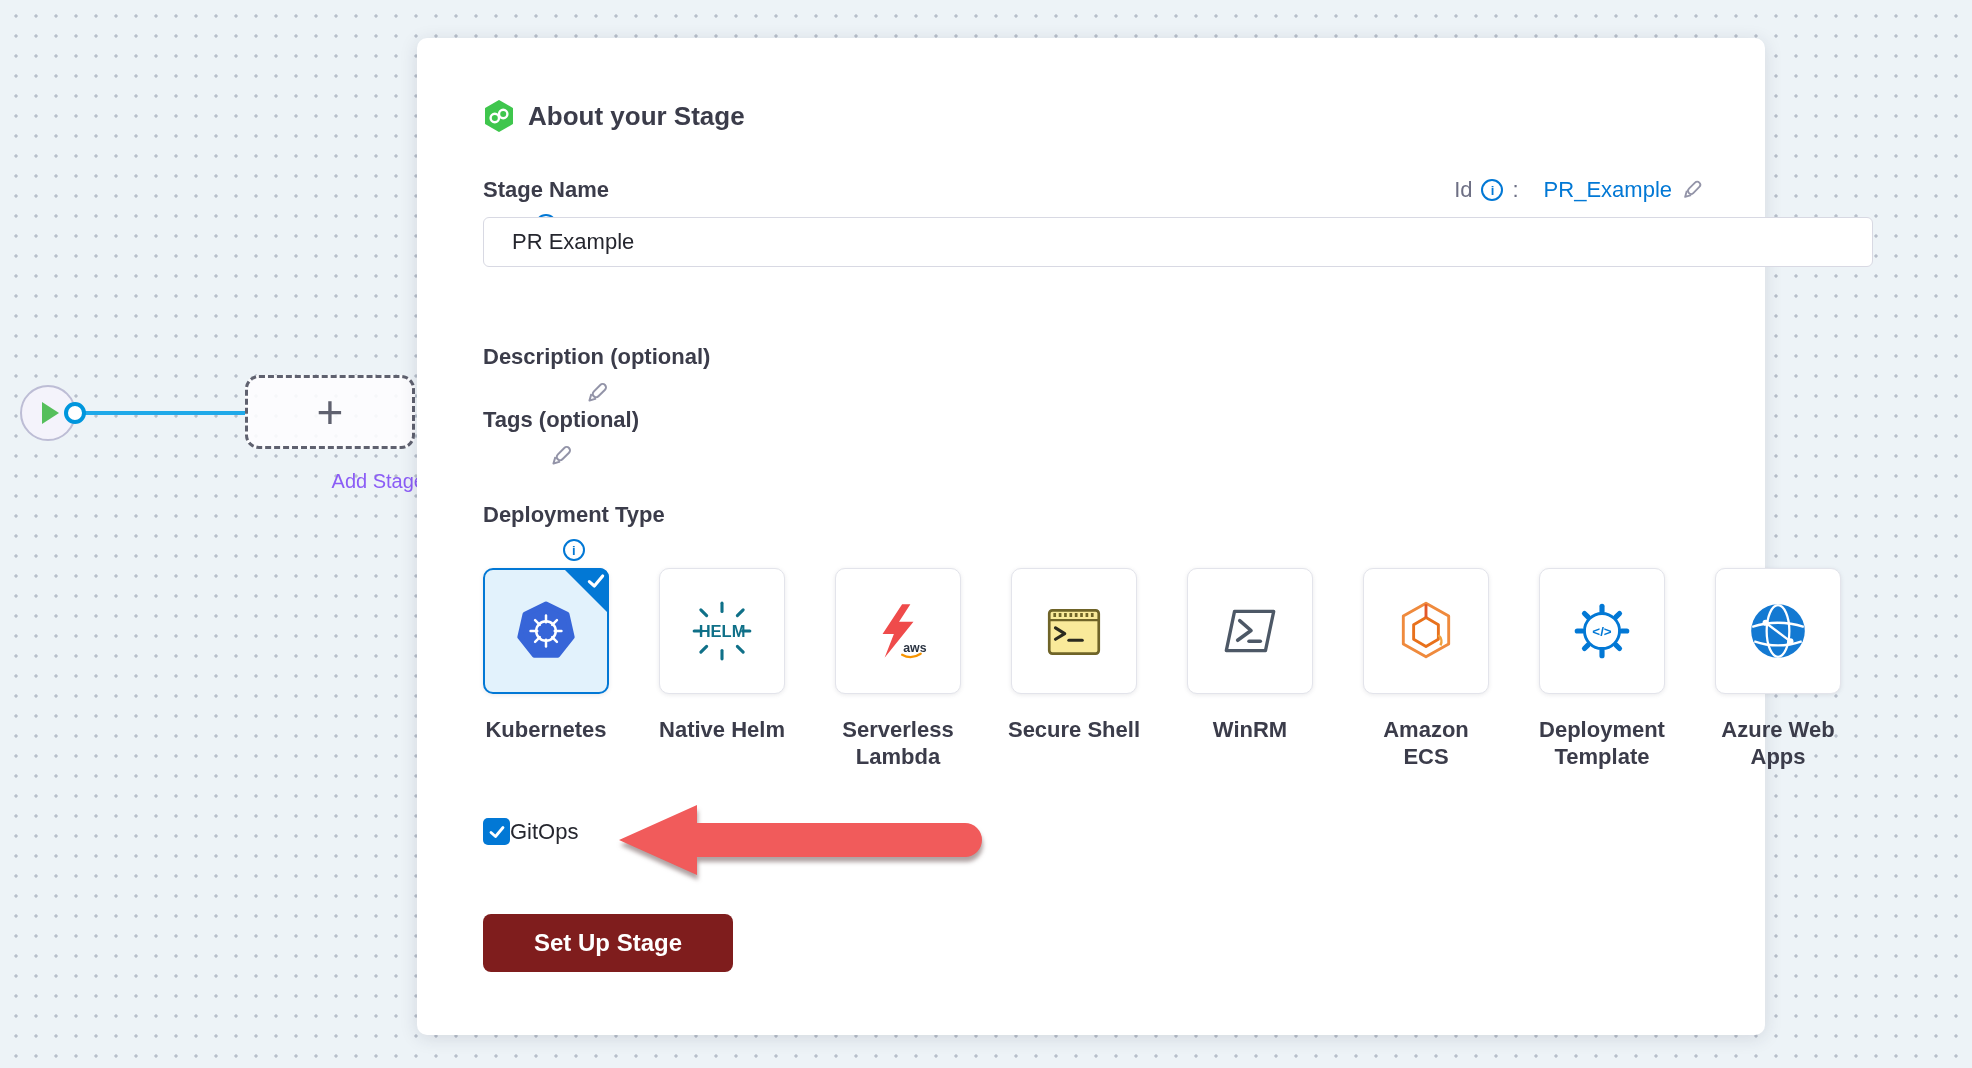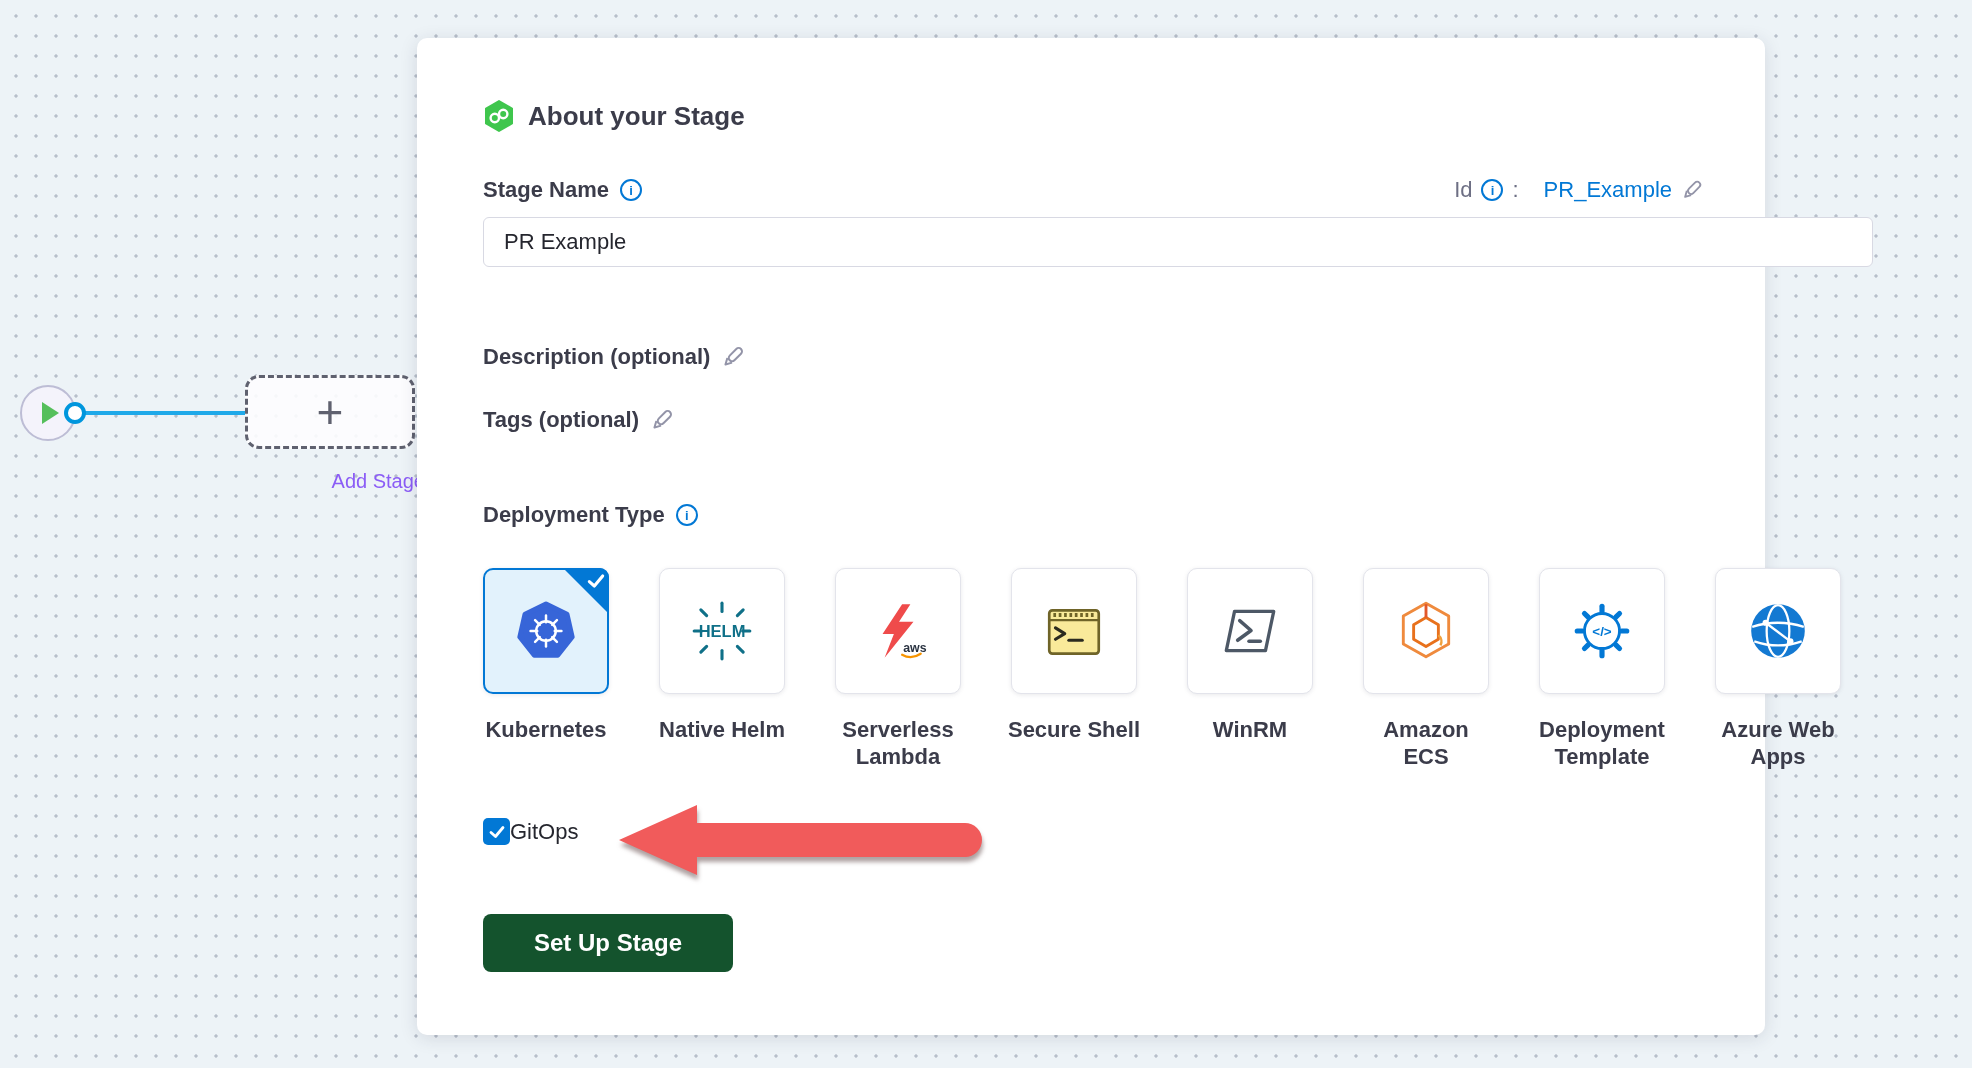--- a/index.html
+++ b/index.html
@@ -30,39 +30,39 @@
     text-align:right; font-size:20px; color:#8b5cf6; }
 
   
   .panel{ position:absolute; left:417px; top:38px; width:1348px; height:997px;
     background:#fff; border-radius:10px; box-shadow:0 3px 18px rgba(35,40,60,.13); }
 
   .header-row{ position:absolute; left:66px; top:62px; display:flex; align-items:center; gap:13px; }
   .header-title{ font-size:26px; font-weight:700; color:#3b3c4a; }
 
   .label-row{ position:absolute; display:flex; align-items:center; gap:11px;
-    font-size:22px; font-weight:600; color:#3b3c4a; }
+    font-size:22px; font-weight:600; color:#3b3c4a;flex-direction:column; }
   .row-stage-name{ left:66px; top:139px; }
   .row-description{ left:66px; top:306px; }
   .row-tags{ left:66px; top:369px; }
   .row-deploy{ left:66px; top:464px; }
 
   .info-icon{ width:22px; height:22px; border:2px solid #0278d5; border-radius:50%;
     color:#0278d5; font-size:13px; font-weight:700;
     display:inline-flex; align-items:center; justify-content:center; cursor:pointer; }
   .info-icon::after{ content:"i"; }
 
   .id-row{ position:absolute; right:62px; top:139px; display:flex; align-items:center;
     gap:9px; font-size:22px; color:#6d6f84; }
   .id-value{ color:#0278d5;margin-left:16px; }
   .pencil{ cursor:pointer; }
 
   .name-input{ position:absolute; left:66px; top:179px; width:1390px; height:50px;
     border:1.5px solid #d8d9e3; border-radius:6px; background:#fff;
-    font-size:22px; color:#25262e; padding:0 20px; font-family:"Liberation Sans", sans-serif; }
+    font-size:22px; color:#25262e; padding:0 28px; font-family:"Liberation Sans", sans-serif; }
 
   .tiles-row{ position:absolute; left:66px; top:530px; display:flex; gap:50px; }
   .tile-wrap{ width:126px; display:flex; flex-direction:column; align-items:center; }
   .tile{ width:126px; height:126px; background:#fff; border:1px solid #e3e4eb; border-radius:10px;
     box-shadow:0 1px 4px rgba(96,97,112,.14); position:relative;
     display:flex; align-items:center; justify-content:center; cursor:pointer; }
   .tile.selected{ background:#e2f2fc; border:2px solid #0278d5; }
   .corner{ position:absolute; top:-2px; right:-2px; width:46px; height:46px; background:#0278d5;
     clip-path:polygon(0 0,100% 0,100% 100%); border-top-right-radius:9px; }
   .corner svg{ position:absolute; top:3px; right:3px; }
@@ -70,21 +70,21 @@
     text-align:center; line-height:27px; white-space:pre-line; width:180px; }
 
   .gitops-row{ position:absolute; left:66px; top:780px; display:flex; align-items:center; }
   .checkbox{ width:27px; height:27px; border-radius:5px; background:#0278d5;
     display:flex; align-items:center; justify-content:center; cursor:pointer; }
   .gitops-label{ font-size:22px; color:#25262e; }
 
   .arrow-annotation{ position:absolute; left:196px; top:752px; pointer-events:none; }
 
   .setup-button{ position:absolute; left:66px; top:876px; width:250px; height:58px;
-    background:#14532d; color:#fff; border:none; border-radius:8px;
+    background:#7f1d1d; color:#fff; border:none; border-radius:8px;
     font-size:24px; font-weight:700; font-family:"Liberation Sans", sans-serif; cursor:pointer; }
 </style>
 </head>
 <body>
 
 <div class="edge-line"></div>
 <div class="play-node">
   <div class="play-triangle"></div>
 </div>
 <div class="edge-connector"></div>

